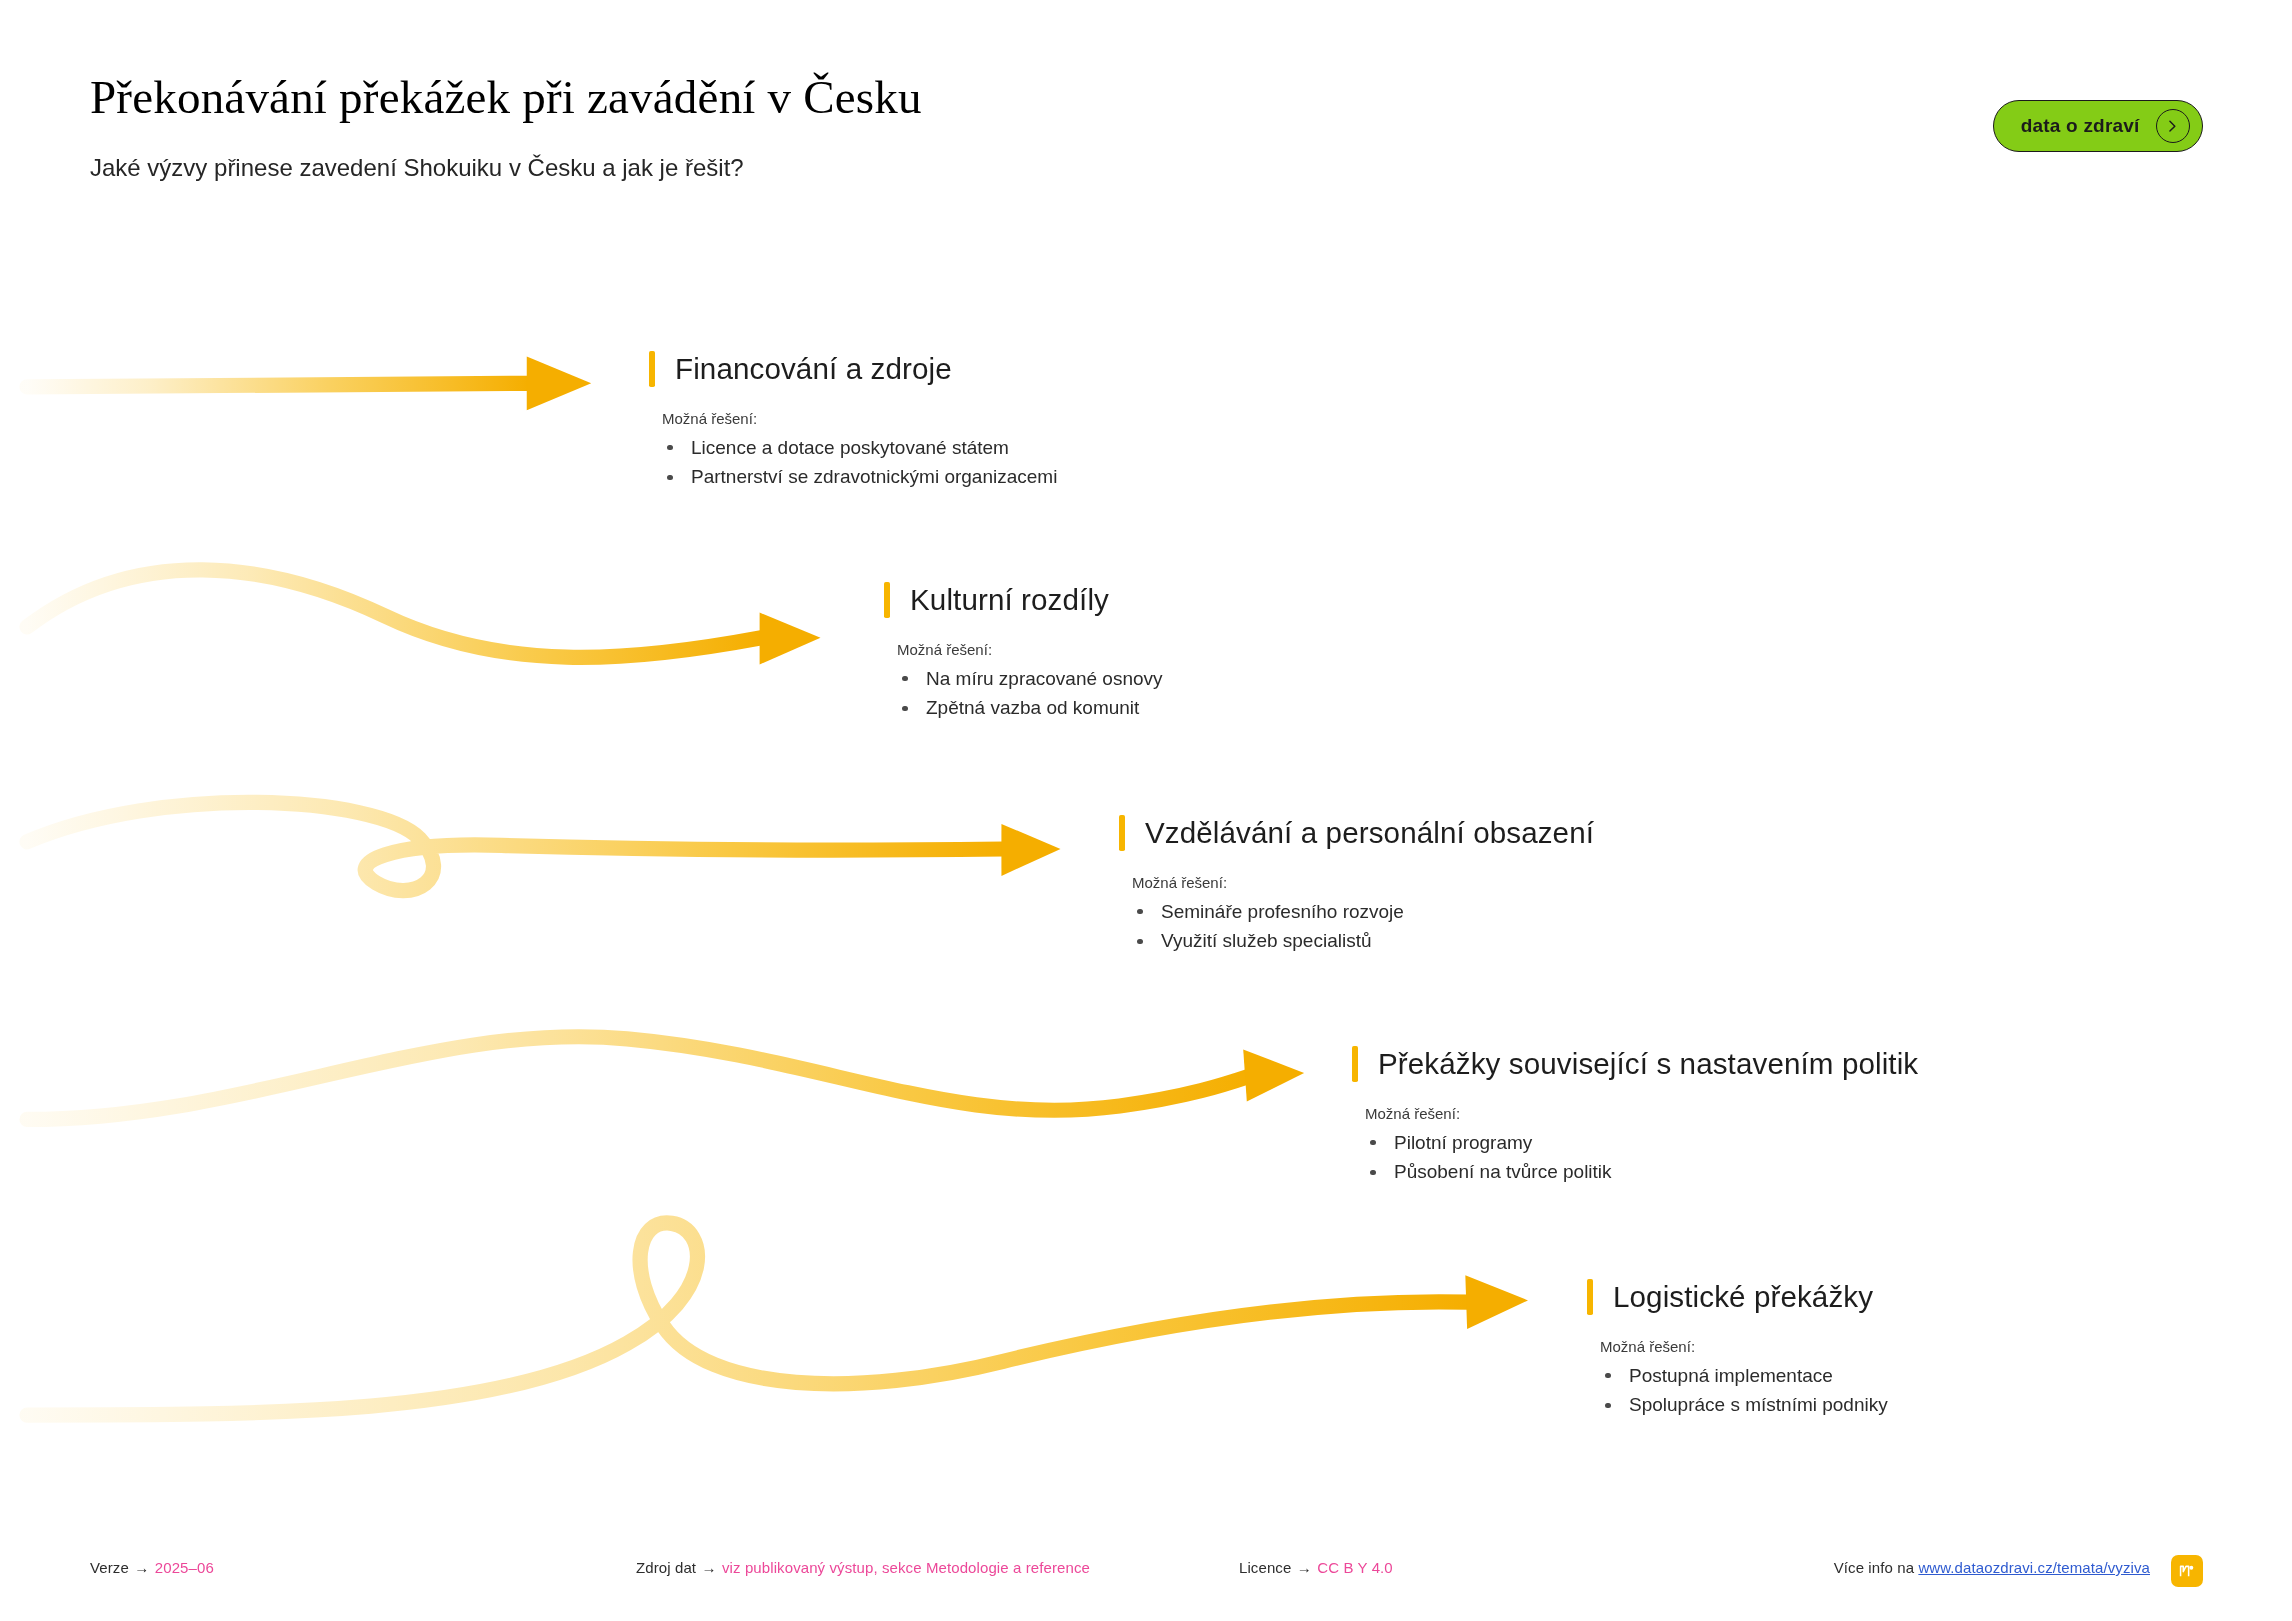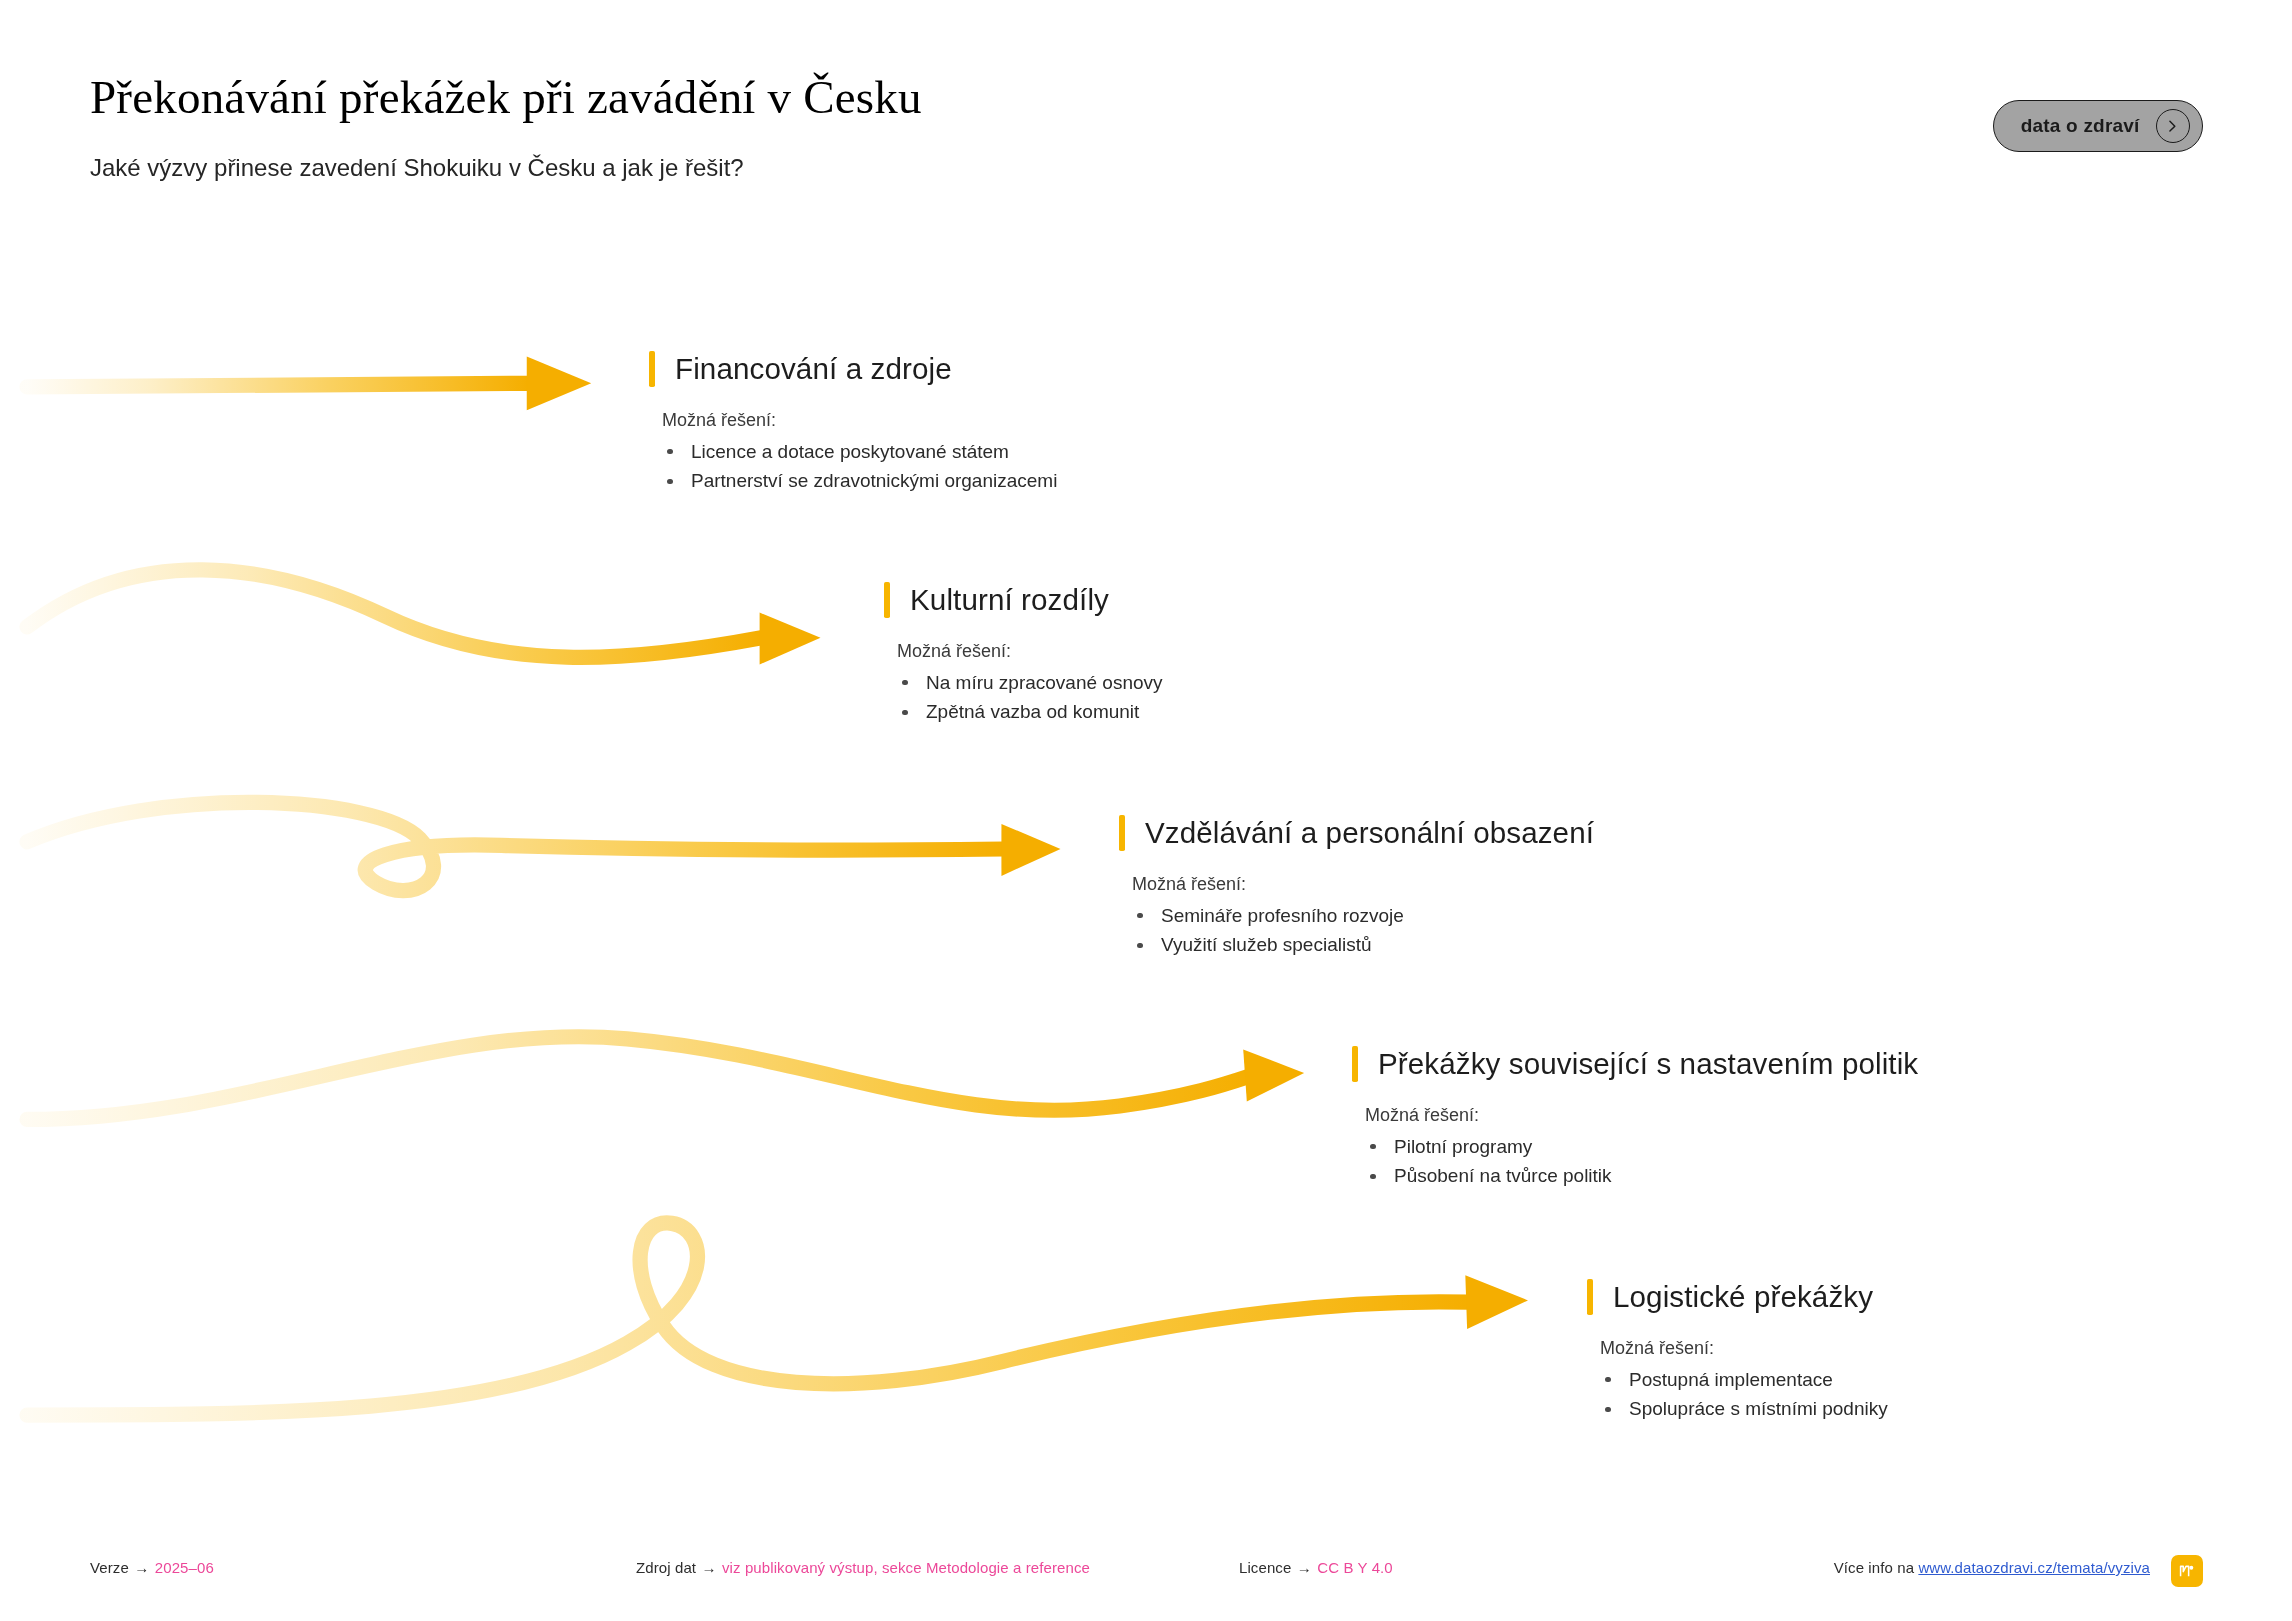--- a/index.html
+++ b/index.html
@@ -42,21 +42,21 @@
   .brand-pill {
     position: absolute;
     right: 90px; top: 100px;
     height: 52px;
     border: 1.4px solid #1b1b1b;
     border-radius: 26px;
     display: flex;
     align-items: center;
     gap: 16px;
     padding: 0 12.5px 0 27px;
-    background: #a3a3a3;
+    background: #84cc16;
   }
   .brand-pill .label {
     font-size: 19px;
     font-weight: 700;
     color: #1b1b1b;
     letter-spacing: 0.2px;
     white-space: nowrap;
   }
   .brand-pill .circle {
     width: 34px; height: 34px;
@@ -91,21 +91,21 @@
     flex: none;
   }
   .row-title {
     font-size: 29.6px;
     font-weight: 400;
     color: #1d1d1d;
     white-space: nowrap;
     letter-spacing: 0.1px;
   }
   .sol-label {
-    font-size: 18px;
+    font-size: 15px;
     color: #3a3a3a;
     margin-top: 23px;
     font-weight: 400;
   }
   .sol-list {
     list-style: none;
     margin: 10.7px 0 0 0;
     padding: 0;
   }
   .sol-list li {

